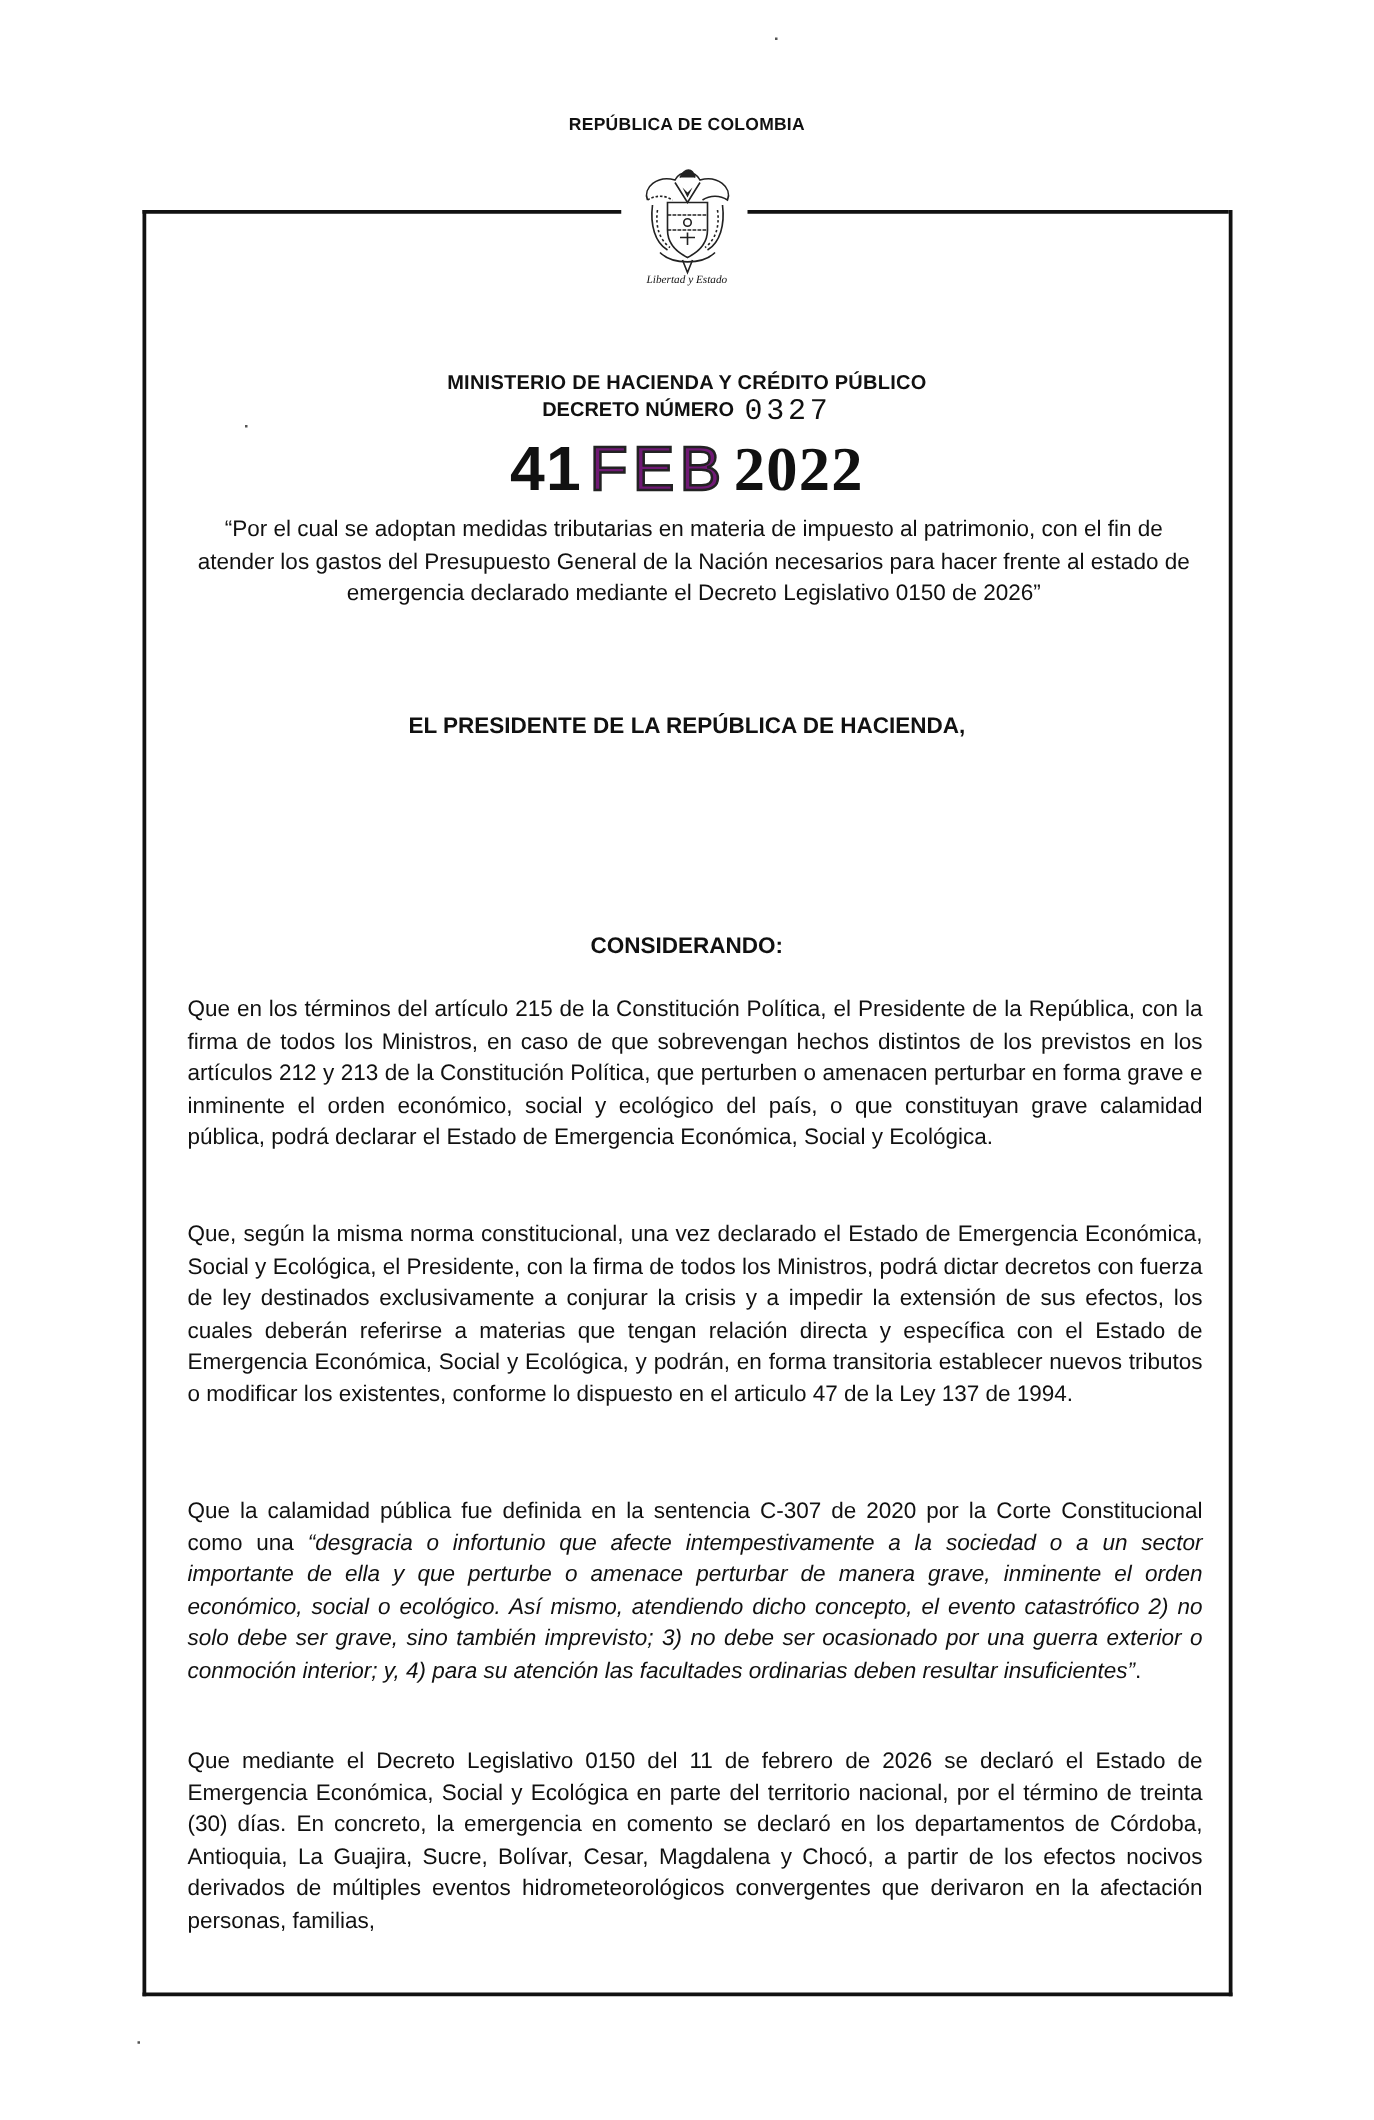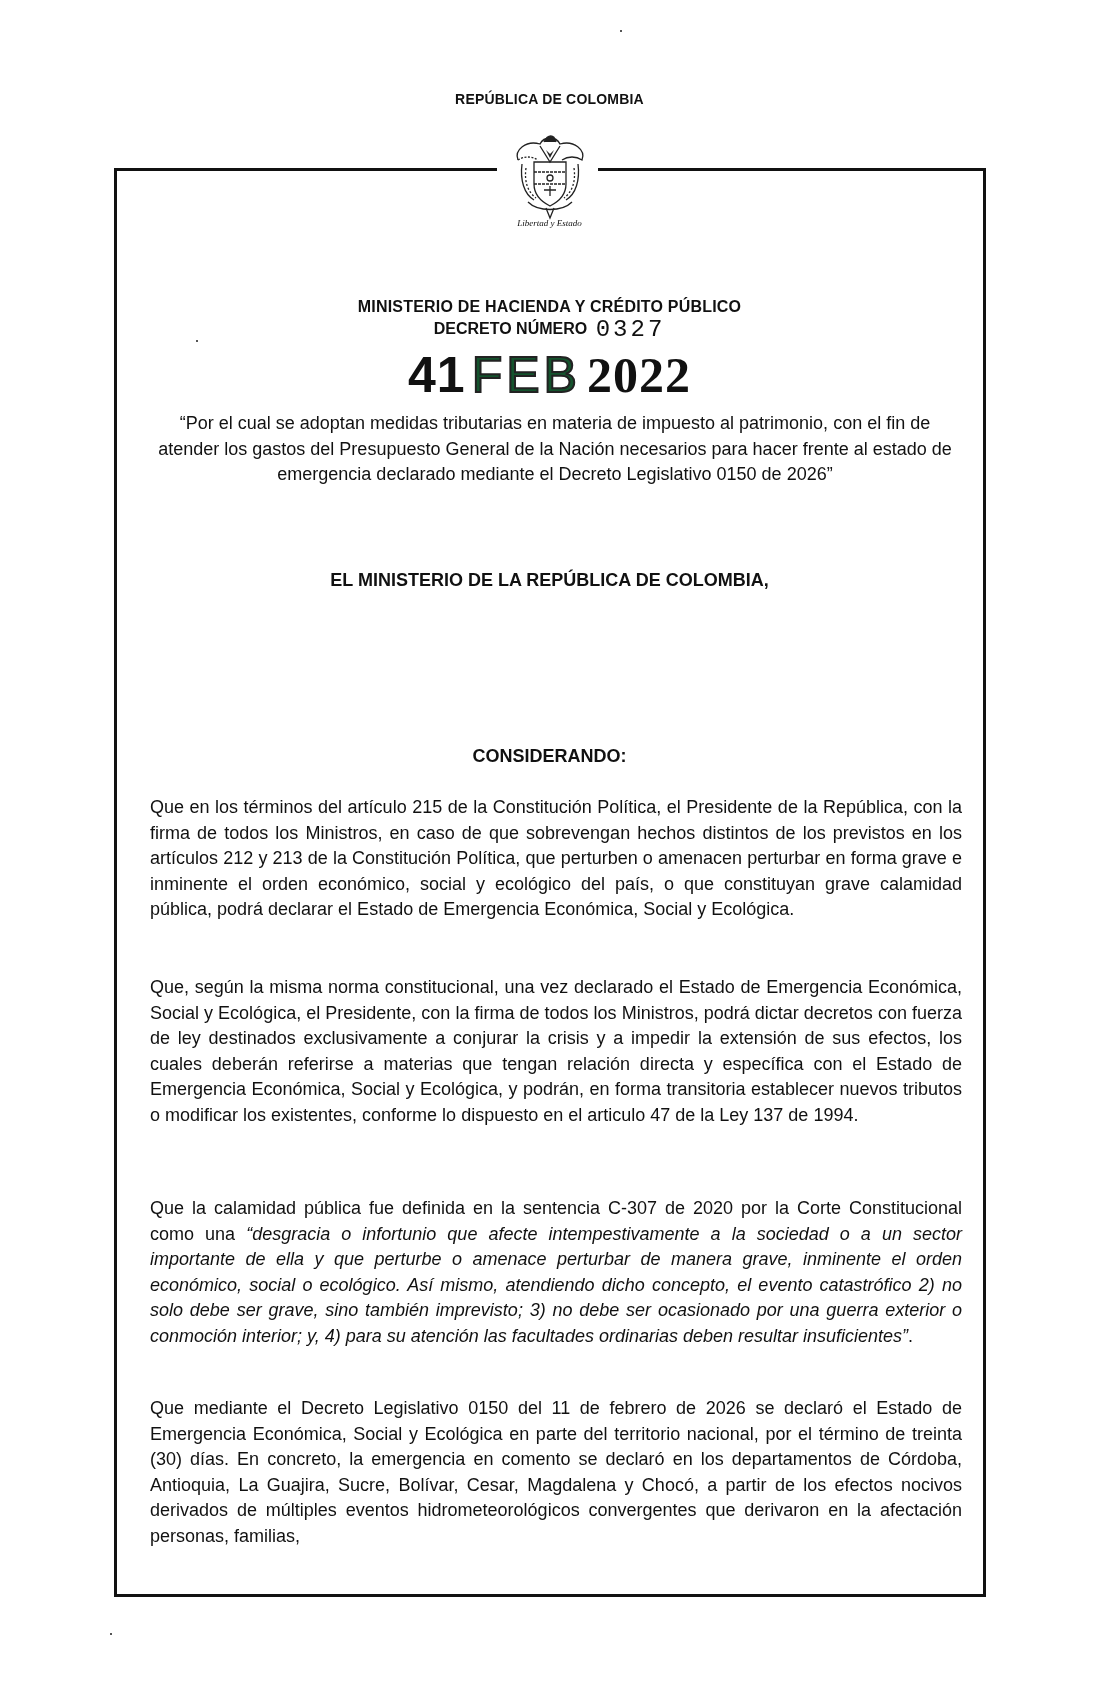--- a/index.html
+++ b/index.html
@@ -109,21 +109,21 @@
     font-size: 50px;
     font-weight: bold;
     font-family: "Liberation Serif", serif;
     letter-spacing: 1px;
     line-height: 54px;
   }
   .date-day { font-family: "Liberation Sans", sans-serif; }
   .date-month {
     font-family: "Liberation Sans", sans-serif;
     font-weight: normal;
-    color: #14532d;
+    color: #701a75;
     -webkit-text-stroke: 2px #222;
     margin: 0 6px;
     letter-spacing: 4px;
   }
   .date-year { font-family: "Liberation Serif", serif; }
   .text-block {
     position: absolute;
     left: 150px;
     width: 812px;
     font-size: 18px;
@@ -187,21 +187,21 @@
     <span>DECRETO NÚMERO</span>
     <span class="decree-number">0327</span>
   </div>
 
   <div class="date-stamp">
     <span class="date-day">41</span><span class="date-month">FEB</span><span class="date-year">2022</span>
   </div>
 
   <div class="text-block center" style="top:411px; left:148px; width:814px;">“Por el cual se adoptan medidas tributarias en materia de impuesto al patrimonio, con el fin de atender los gastos del Presupuesto General de la Nación necesarios para hacer frente al estado de emergencia declarado mediante el Decreto Legislativo 0150 de 2026”</div>
 
-  <div class="heading" style="top:570px;">EL MINISTERIO DE LA REPÚBLICA DE COLOMBIA,</div>
+  <div class="heading" style="top:570px;">EL PRESIDENTE DE LA REPÚBLICA DE HACIENDA,</div>
 
 
   <div class="heading" style="top:746px;">CONSIDERANDO:</div>
 
   <div class="text-block justify" style="top:795px;">Que en los términos del artículo 215 de la Constitución Política, el Presidente de la República, con la firma de todos los Ministros, en caso de que sobrevengan hechos distintos de los previstos en los artículos 212 y 213 de la Constitución Política, que perturben o amenacen perturbar en forma grave e inminente el orden económico, social y ecológico del país, o que constituyan grave calamidad pública, podrá declarar el Estado de Emergencia Económica, Social y Ecológica.</div>
 
   <div class="text-block justify" style="top:975px;">Que, según la misma norma constitucional, una vez declarado el Estado de Emergencia Económica, Social y Ecológica, el Presidente, con la firma de todos los Ministros, podrá dictar decretos con fuerza de ley destinados exclusivamente a conjurar la crisis y a impedir la extensión de sus efectos, los cuales deberán referirse a materias que tengan relación directa y específica con el Estado de Emergencia Económica, Social y Ecológica, y podrán, en forma transitoria establecer nuevos tributos o modificar los existentes, conforme lo dispuesto en el articulo 47 de la Ley 137 de 1994.</div>
 
   <div class="text-block justify" style="top:1196px;"><span>Que la calamidad pública fue definida en la sentencia C-307 de 2020 por la Corte Constitucional como una </span><span class="italic">“desgracia o infortunio que afecte intempestivamente a la sociedad o a un sector importante de ella y que perturbe o amenace perturbar de manera grave, inminente el orden económico, social o ecológico. Así mismo, atendiendo dicho concepto, el evento catastrófico 2) no solo debe ser grave, sino también imprevisto; 3) no debe ser ocasionado por una guerra exterior o conmoción interior; y, 4) para su atención las facultades ordinarias deben resultar insuficientes”</span><span>.</span></div>
 

